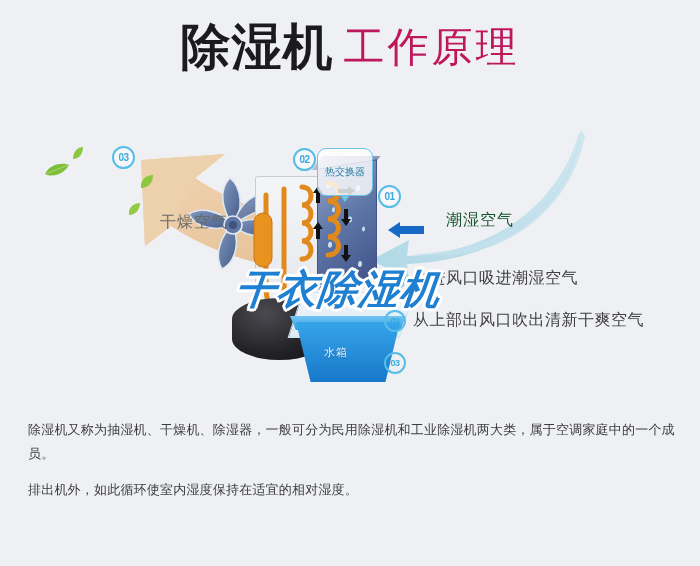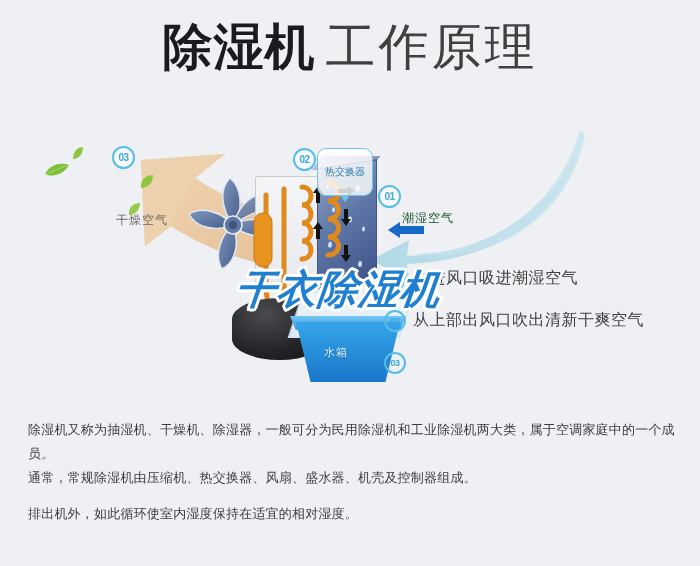--- a/index.html
+++ b/index.html
@@ -16,21 +16,21 @@
   .title-wrap{
     position:absolute;left:0;top:22px;width:700px;
     text-align:center;white-space:nowrap;
     line-height:1;
   }
   .t-bold{
     font-size:50px;font-weight:700;color:#1b1b1f;
     letter-spacing:1px;vertical-align:middle;
   }
   .t-light{
-    font-size:50px;font-weight:400;color:#404040;
+    font-size:41px;font-weight:400;color:#be185d;
     letter-spacing:3px;vertical-align:middle;margin-left:10px;
   }
 
   
   .stage{position:absolute;left:0;top:110px;width:700px;height:300px;}
 
   
   .dry-arrow{position:absolute;left:75px;top:40px;width:290px;height:130px;}
   
   .humid-arc{position:absolute;left:355px;top:18px;width:230px;height:160px;}
@@ -112,22 +112,23 @@
     background:rgba(255,255,255,.8);
     font-size:10px;color:#2c7fa6;white-space:nowrap;
   }
   .callout:after{
     content:"";position:absolute;left:22px;bottom:-7px;
     width:0;height:0;border-left:5px solid transparent;
     border-right:5px solid transparent;border-top:7px solid #6fc4e4;
   }
 
   .diag-label{
-    position:absolute;font-size:12px;color:#5e5d5b;white-space:nowrap;
+    position:absolute;font-size:16px;color:#5e5d5b;white-space:nowrap;
     letter-spacing:1px;
+    margin-left:44px;
   }
   .lbl-dry{left:116px;top:102px;color:#6b6a66;}
   .lbl-humid{left:402px;top:100px;color:#14532d;}
 
   
   .intake-arrow{position:absolute;left:388px;top:112px;width:36px;height:16px;}
 
   
   .list{position:absolute;left:384px;top:264px;width:300px;}
   .list-row{
@@ -303,18 +304,17 @@
       <div class="row-badge">03</div>
     </div>
   </div>
 
   <div class="watermark">
     <span>干衣除湿机</span>
   </div>
 
   <div class="copy">
     <p>除湿机又称为抽湿机、干燥机、除湿器，一般可分为民用除湿机和工业除湿机两大类，属于空调家庭中的一个成员。</p>
-    <p>通常，常规除湿机由压缩机、热交换器、风扇、盛水器、机壳及控制器组成。</p>
     <div class="gap"></div>
     <p>排出机外，如此循环使室内湿度保持在适宜的相对湿度。</p>
   </div>
 
 </div>
 
 </body></html>

